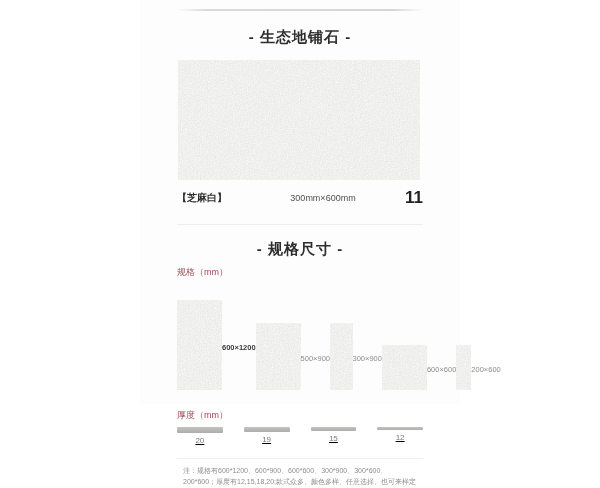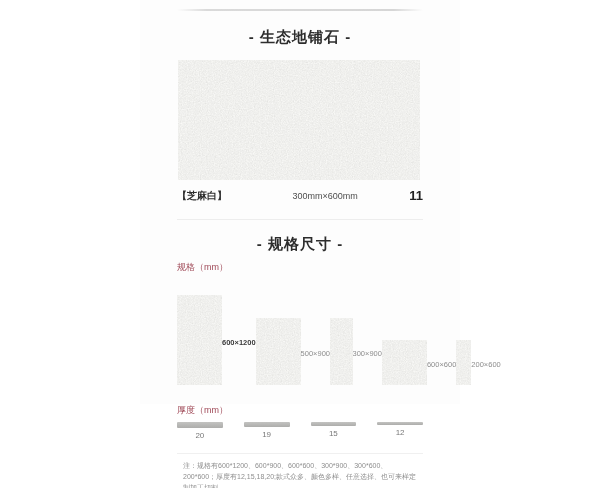--- a/index.html
+++ b/index.html
@@ -15,34 +15,34 @@
   .sec-title { text-align:center; font-size:15px; font-weight:bold; color:#2d2d2d; letter-spacing:1px; }
   .sec-title.first { margin-top:17px; }
   .sec-title.second { margin-top:15px; }
 
   .hero { margin-top:13px; width:242px; height:120px; margin-left:1px; }
   .hero svg, .tex { display:block; }
 
   .prod-row { margin-top:8px; display:flex; align-items:center; }
   .prod-name { font-size:10px; font-weight:bold; color:#2e2e2e; }
   .prod-size { flex:1; text-align:center; font-size:9px; color:#4f4f4f; padding-left:14px; }
-  .prod-page { font-size:13px; font-weight:bold; color:#222; }
+  .prod-page { font-size:17px; font-weight:bold; color:#222; }
 
   .divider { margin-top:16px; height:1px; background:#ededed; }
   .divider.faint { margin-top:13px; background:#f0f0f0; }
 
   .spec-label { margin-top:7px; font-size:9px; color:var(--accent); }
   .spec-label.thick { margin-top:19px; }
 
   .sizes-row { margin-top:7px; display:flex; justify-content:space-between; align-items:flex-end; height:104px; }
   .size-fig { display:flex; flex-direction:row; align-items:center; }
   .size-cap { margin-top:4px; font-size:7.5px; color:#8d8d8d; white-space:nowrap; }
   .size-cap.b { font-weight:bold; color:#3a3a3a; }
 
-  .thick-row { margin-top:5px; display:flex; gap:21px; }
+  .thick-row { margin-top:5px; display:flex; gap:21px;text-decoration:underline; }
   .thick-item { flex:1; display:flex; flex-direction:column; align-items:center; }
   .thick-bar { width:100%; background:linear-gradient(180deg,#c3c3c1,#adadab); border-radius:1px; }
   .thick-num { margin-top:3px; font-size:8px; color:#787878; }
 
   .note { margin-top:7px; padding:0 6px; font-size:7px; line-height:1.55; color:#8e8e8e; text-align:left; }
 
   .svgdefs { position:absolute; width:0; height:0; overflow:hidden; }
 </style>
 </head>
 <body>

